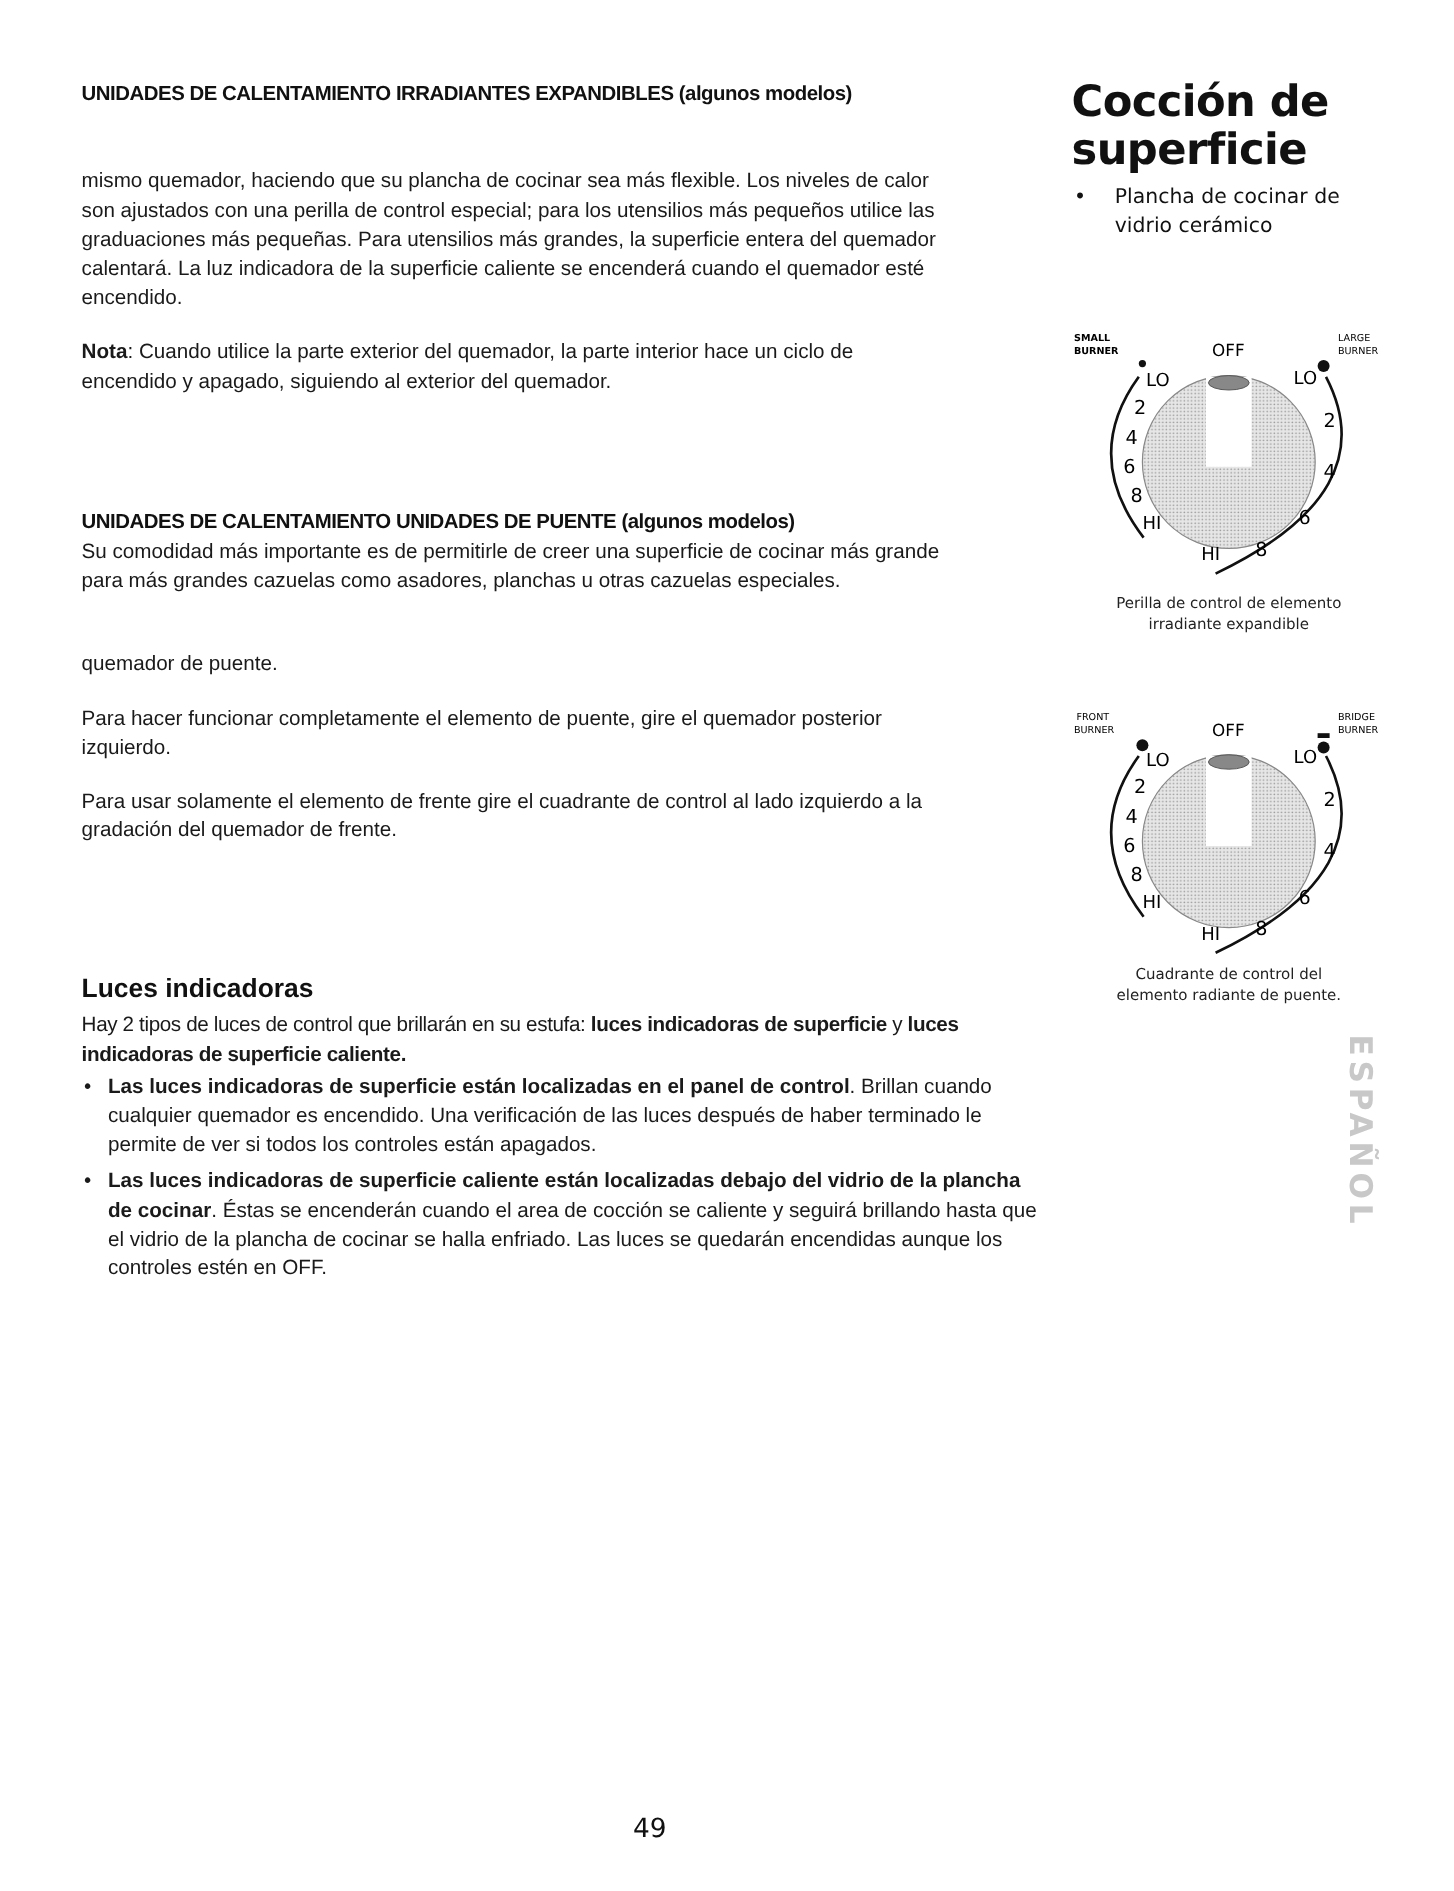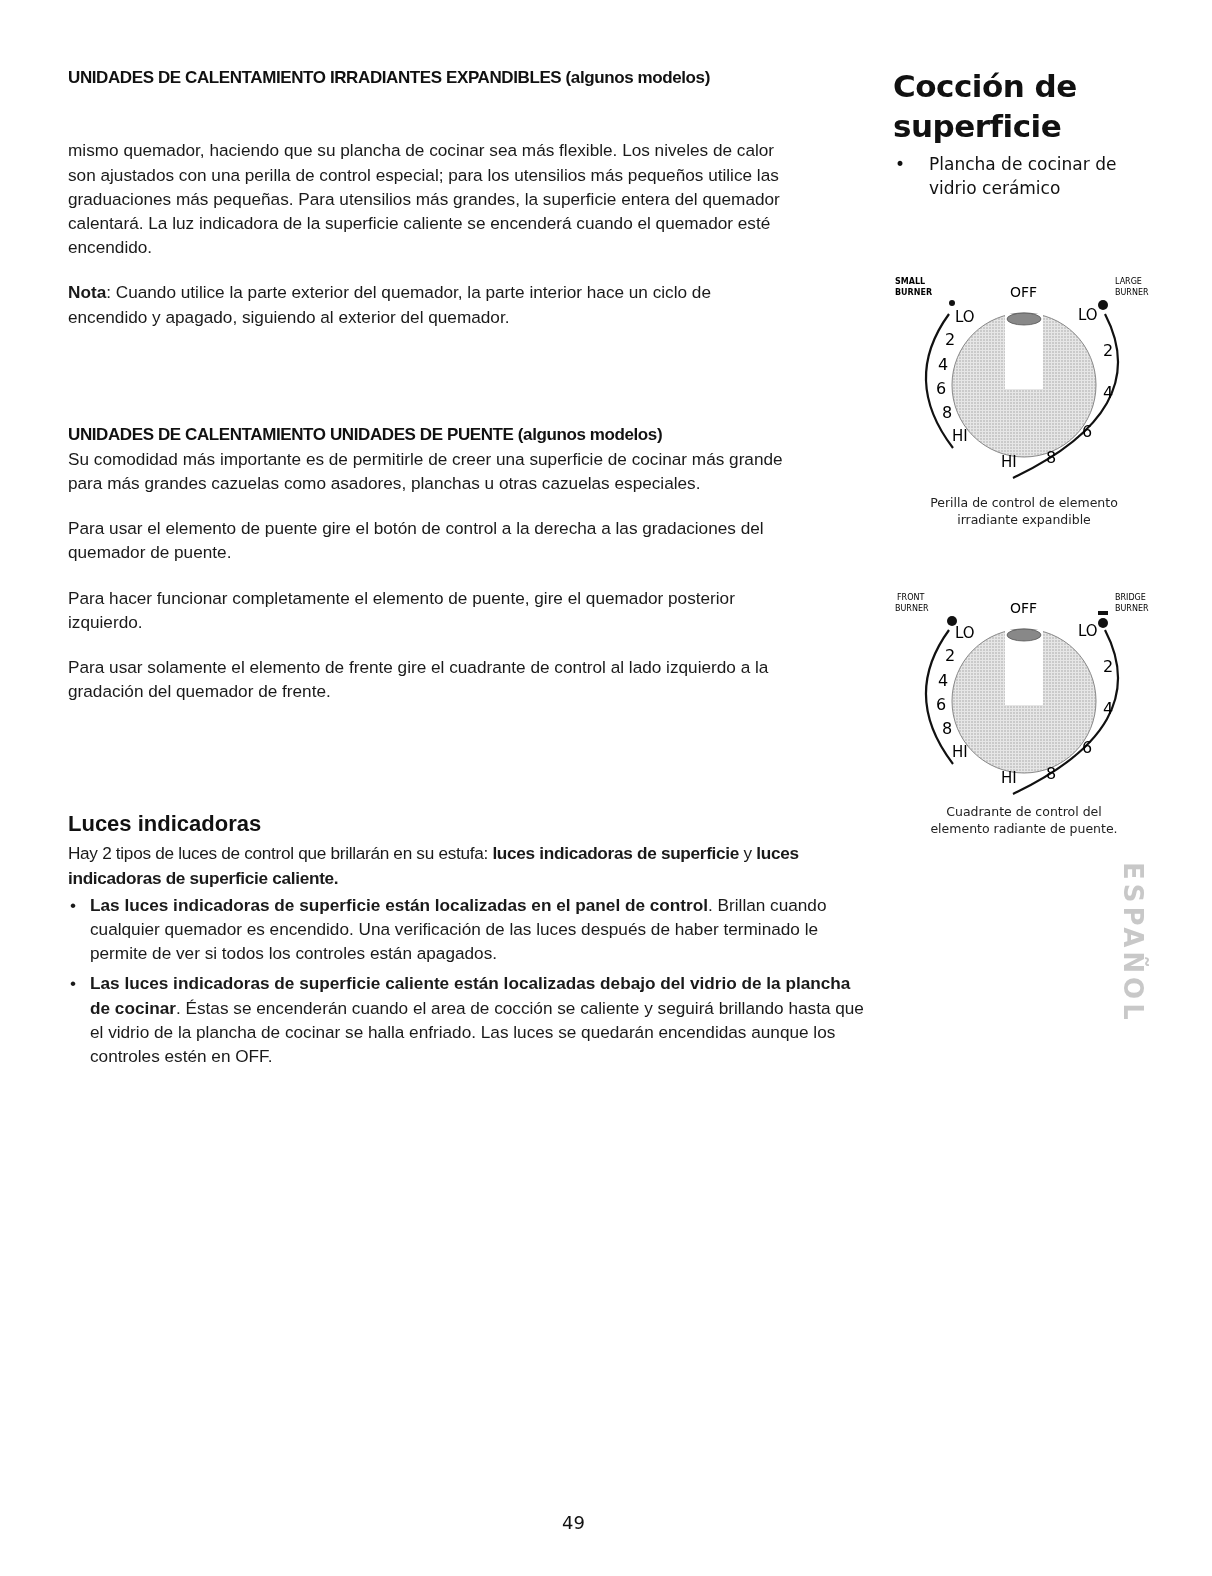--- a/index.html
+++ b/index.html
@@ -10,36 +10,36 @@
               letter-spacing: -0.4px; line-height: 24px; margin: 0; }
   .p { font-family: "Liberation Sans", sans-serif; font-size: 17.2px; line-height: 24.2px;
        margin: 0; color: #1a1a1a; }
   .gap-s { height: 21px; }
   .h2 { font-family: Liberation Sans, sans-serif; font-weight: bold; font-size: 22px;
         margin: 0 0 4px 0; line-height: 26px; }
   .bullets { list-style: none; margin: 0; padding: 0; }
   .bullets li { position: relative; padding-left: 22px; margin-top: 3px; }
   .bullets li .dot { position: absolute; left: 2px; top: 0; }
   .col-side { position: absolute; left: 893px; top: 66px; width: 270px; }
-  .big-title { font-family: "DejaVu Sans", sans-serif; font-weight: bold; font-size: 31px;
+  .big-title { font-family: "DejaVu Sans", sans-serif; font-weight: bold; font-size: 36px;
                line-height: 40px; margin: 0; letter-spacing: -0.5px; }
   .sub-title { font-family: "DejaVu Sans", sans-serif; font-weight: bold; font-size: 21px;
                line-height: 26px; margin: 2px 0 0 0; }
   .side-list { font-family: "DejaVu Sans", sans-serif; font-size: 17px; line-height: 24px;
                margin: 6px 0 0 0; padding: 0; list-style: none; }
   .side-list li { position: relative; padding-left: 36px; }
   .side-list li .dot { position: absolute; left: 2px; }
   .dial { position: absolute; left: 893px; width: 262px; height: 210px; }
   .caption { position: absolute; left: 893px; width: 262px; text-align: center;
              font-family: "DejaVu Sans", sans-serif; font-size: 12.5px; line-height: 17px; color: #222; }
   .side-tab { position: absolute; left: 1118px; top: 862px; writing-mode: vertical-rl;
               font-family: "DejaVu Sans", sans-serif; font-size: 26px; letter-spacing: 4px;
               color: #c8c8c8; font-weight: bold; }
   .page-num { position: absolute; left: 0; width: 1083px; top: 1512px; text-align: center;
-              font-family: "DejaVu Sans", sans-serif; font-size: 18px; padding-left: 32px; }
+              font-family: "DejaVu Sans", sans-serif; font-size: 22px; }
   svg text { font-family: "DejaVu Sans", sans-serif; }
 </style>
 </head>
 <body>
 
 <div class="col-main">
   <section>
     <h3 class="sec-head">UNIDADES DE CALENTAMIENTO IRRADIANTES EXPANDIBLES (algunos modelos)</h3>
     <p class="p">
       <br>
@@ -60,21 +60,21 @@
   <div style="height:94px"></div>
 
   <section>
     <h3 class="sec-head">UNIDADES DE CALENTAMIENTO UNIDADES DE PUENTE (algunos modelos)</h3>
     <p class="p">
       <span>Su comodidad más importante es de permitirle de creer una superficie de cocinar más grande</span><br>
       <span>para más grandes cazuelas como asadores, planchas u otras cazuelas especiales.</span>
     </p>
     <div class="gap-s"></div>
     <p class="p">
-      <span>Para usar el elemento de puente gire el botón de control a la derecha a las gradaciones del</span><br>
+      <br>
       <span>quemador de puente.</span>
     </p>
     <div class="gap-s"></div>
     <p class="p">
       <span>Para hacer funcionar completamente el elemento de puente, gire el quemador posterior</span><br>
       <span>izquierdo.</span>
     </p>
     <div class="gap-s"></div>
     <p class="p">
       <span>Para usar solamente el elemento de frente gire el cuadrante de control al lado izquierdo a la</span><br>

